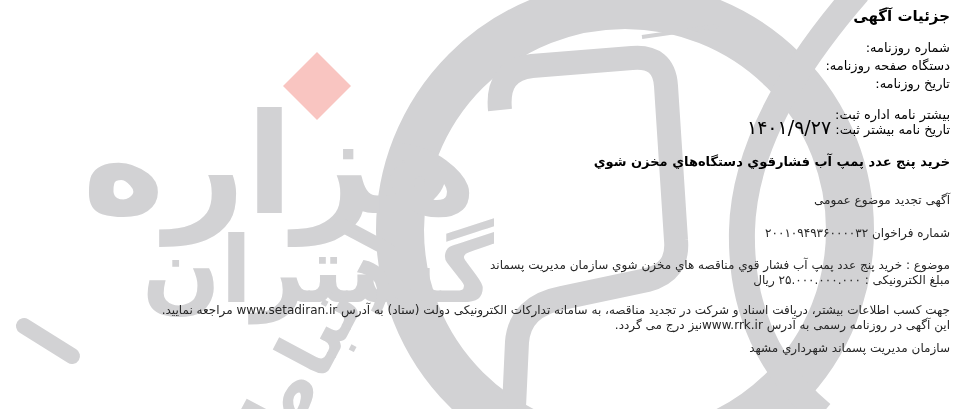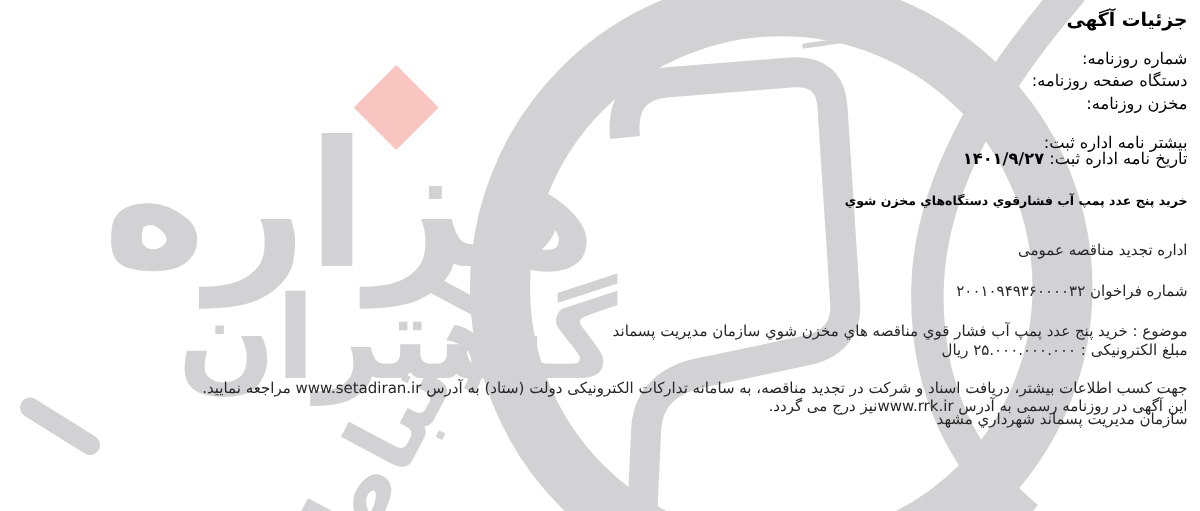--- a/index.html
+++ b/index.html
@@ -26,22 +26,22 @@
   .line {
     position: absolute;
     right: 10px;
     white-space: nowrap;
     color: #1c1c1c;
     font-size: 12px;
     line-height: 14px;
   }
   .label-bold { font-weight: normal; font-size: 13px; color: #000000; }
   .doc-header { font-weight: bold; font-size: 15px; color: #000000; }
-  .date-big { font-weight: bold; font-size: 13px; color: #000000; text-align: right; }
-  .ad-title { font-weight: bold; font-size: 10px; color: #000000; }
+  .date-big { font-weight: normal; font-size: 19px; color: #000000; text-align: right; }
+  .ad-title { font-weight: bold; font-size: 13px; color: #000000; }
   .body-text { font-size: 12px; color: #262626; }
 </style>
 </head>
 <body>
 
 <div class="page">
 
   <svg class="watermark" viewBox="0 0 960 409" xmlns="http://www.w3.org/2000/svg">
     <g fill="none" stroke="#d2d2d4">
       <circle cx="625" cy="230" r="225" stroke-width="48"></circle>
@@ -59,40 +59,40 @@
   </svg>
 
   <div class="content">
 
     <div class="line doc-header" style="top:9px">جزئیات آگهی</div>
 
     <div class="line label-bold" style="top:41px">شماره روزنامه:</div>
 
     <div class="line label-bold" style="top:59px">دستگاه صفحه روزنامه:</div>
 
-    <div class="line label-bold" style="top:77px">مخزن روزنامه:</div>
+    <div class="line label-bold" style="top:77px">تاریخ روزنامه:</div>
 
     <div class="line label-bold" style="top:108px">بیشتر نامه اداره ثبت:</div>
 
     <div class="line" style="top:120px">
-      <span class="label-bold">تاریخ نامه اداره ثبت: </span><span class="date-big">۱۴۰۱/۹/۲۷</span>
+      <span class="label-bold">تاریخ نامه بیشتر ثبت: </span><span class="date-big">۱۴۰۱/۹/۲۷</span>
     </div>
 
     <div class="line ad-title" style="top:155px">خريد پنج عدد پمپ آب فشارقوي دستگاه‌هاي مخزن شوي</div>
 
-    <div class="line body-text" style="top:193px">اداره تجدید مناقصه عمومی</div>
+    <div class="line body-text" style="top:193px">آگهی تجدید موضوع عمومی</div>
 
     <div class="line body-text" style="top:226px">
       <span>شماره فراخوان </span><span>۲۰۰۱۰۹۴۹۳۶۰۰۰۰۳۲</span>
     </div>
 
     <div class="line body-text" style="top:258px">موضوع : خريد پنج عدد پمپ آب فشار قوي مناقصه هاي مخزن شوي سازمان مديريت پسماند</div>
 
     <div class="line body-text" style="top:273px">مبلغ الکترونیکی : ۲۵.۰۰۰.۰۰۰.۰۰۰ ریال</div>
 
     <div class="line body-text" style="top:303px">جهت کسب اطلاعات بیشتر، دریافت اسناد و شرکت در تجدید مناقصه، به سامانه تدارکات الکترونیکی دولت (ستاد) به آدرس www.setadiran.ir مراجعه نمایید.</div>
 
     <div class="line body-text" style="top:318px">این آگهی در روزنامه رسمی به آدرس www.rrk.irنیز درج می گردد.</div>
 
-    <div class="line body-text" style="top:328px">سازمان مديريت پسماند شهرداري مشهد</div>
+    <div class="line body-text" style="top:341px">سازمان مديريت پسماند شهرداري مشهد</div>
 
   </div>
 </div>
 
 </body></html>

